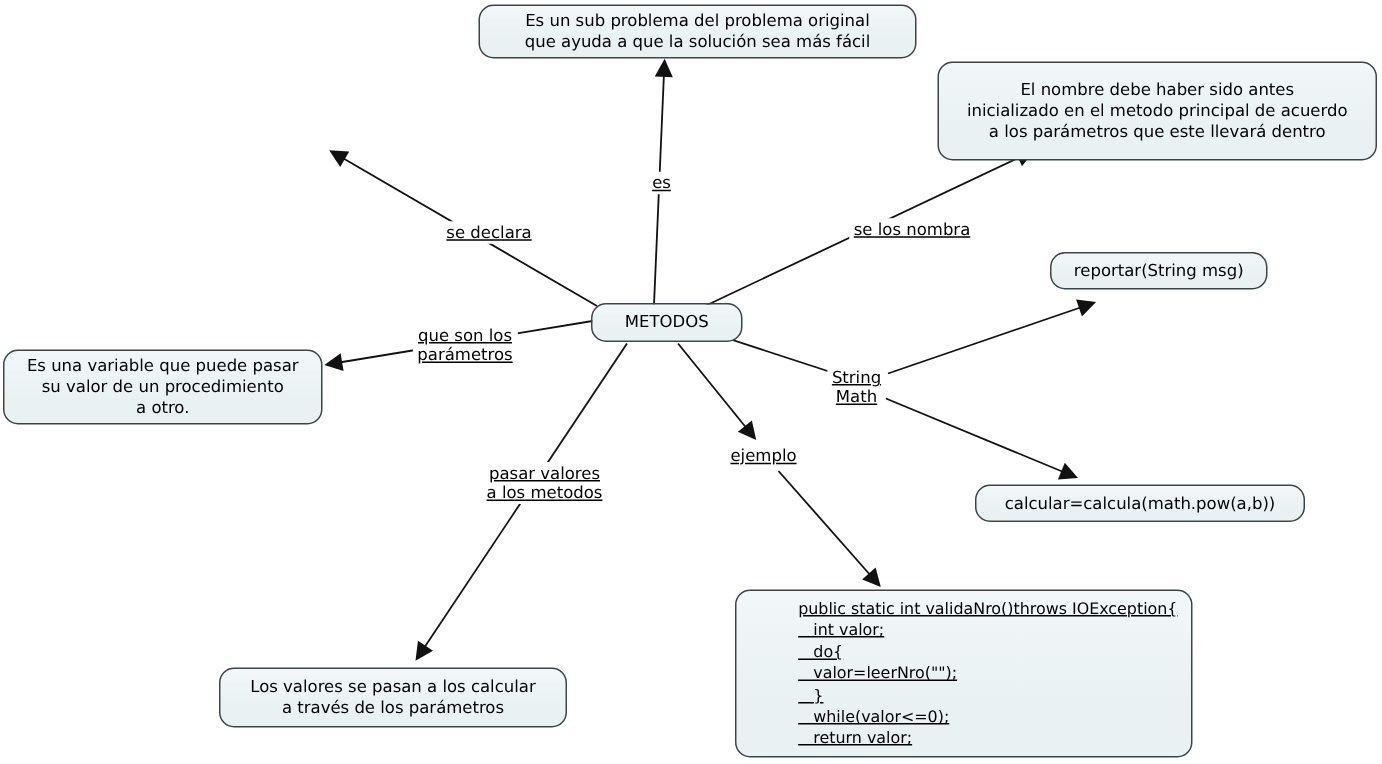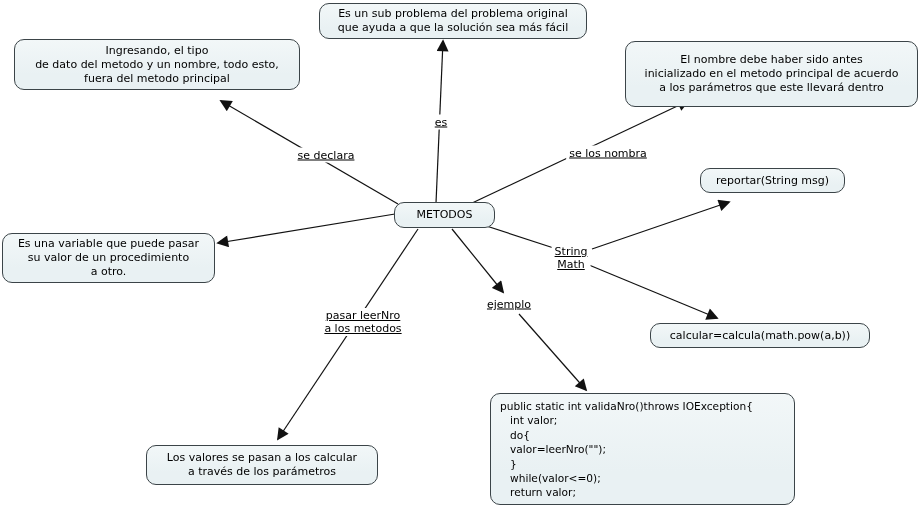--- a/index.html
+++ b/index.html
@@ -19,21 +19,21 @@
   .wire{stroke:var(--line);stroke-width:1.2;fill:none;}
   .node{
     position:absolute;z-index:3;box-sizing:border-box;
     background:linear-gradient(180deg,#f2f7f8 0%,var(--node-fill) 70%);
     border:1px solid var(--node-border);
     border-radius:10px;
     display:flex;align-items:center;justify-content:center;
     font-size:11px;line-height:14px;
   }
   .node span{white-space:pre;text-align:center;display:block;}
-  .node.code{align-items:flex-start;justify-content:flex-start;padding:5px 9px;}
+  .node.code{align-items:flex-start;justify-content:flex-end;padding:5px 9px;text-decoration:underline;}
   .node.code span{text-align:left;font-size:10.6px;line-height:14.4px;}
   .link-label{
     position:absolute;z-index:2;transform:translate(-50%,-50%);
     background:var(--background);
     font-size:11px;line-height:13px;white-space:pre;text-align:center;
     padding:1px 3px;
     text-decoration:underline;
   }
 </style>
 </head>
@@ -52,30 +52,25 @@
     <line class="wire" x1="470" y1="204" x2="688" y2="101" marker-end="url(#arrow)"></line>
     <line class="wire" x1="395" y1="214" x2="218" y2="243" marker-end="url(#arrow)"></line>
     <line class="wire" x1="471" y1="221" x2="566" y2="252"></line>
     <line class="wire" x1="592" y1="249" x2="729" y2="202" marker-end="url(#arrow)"></line>
     <line class="wire" x1="589" y1="265" x2="717" y2="318" marker-end="url(#arrow)"></line>
     <line class="wire" x1="418" y1="229" x2="278" y2="439" marker-end="url(#arrow)"></line>
     <line class="wire" x1="452" y1="229" x2="503" y2="292" marker-end="url(#arrow)"></line>
     <line class="wire" x1="519" y1="314" x2="586" y2="390" marker-end="url(#arrow)"></line>
   </svg>
 
-  <div class="node" style="left:319px;top:3px;width:268px;height:36px">
+  <div class="node" style="left:319px;top:3px;width:292px;height:36px">
     <span>Es un sub problema del problema original
 que ayuda a que la solución sea más fácil</span>
   </div>
 
-  <div class="node" style="left:14px;top:39px;width:286px;height:51px">
-    <span>Ingresando, el tipo
-de dato del metodo y un nombre, todo esto,
-fuera del metodo principal</span>
-  </div>
 
   <div class="node" style="left:625px;top:41px;width:293px;height:66px">
     <span>El nombre debe haber sido antes
 inicializado en el metodo principal de acuerdo
 a los parámetros que este llevará dentro</span>
   </div>
 
   <div class="node" style="left:2px;top:233px;width:213px;height:50px">
     <span>Es una variable que puede pasar
 su valor de un procedimiento
@@ -108,22 +103,24 @@
    while(valor&lt;=0);
    return valor;</span>
   </div>
 
   <div class="link-label" style="left:441px;top:122px">es</div>
 
   <div class="link-label" style="left:326px;top:155px">se declara</div>
 
   <div class="link-label" style="left:608px;top:153px">se los nombra</div>
 
+  <div class="link-label" style="left:310px;top:230px">que son los
+parámetros</div>
 
   <div class="link-label" style="left:571px;top:258px">String
 Math</div>
 
-  <div class="link-label" style="left:363px;top:322px">pasar leerNro
+  <div class="link-label" style="left:363px;top:322px">pasar valores
 a los metodos</div>
 
   <div class="link-label" style="left:509px;top:304px">ejemplo</div>
 
 </div>
 
 </body></html>

